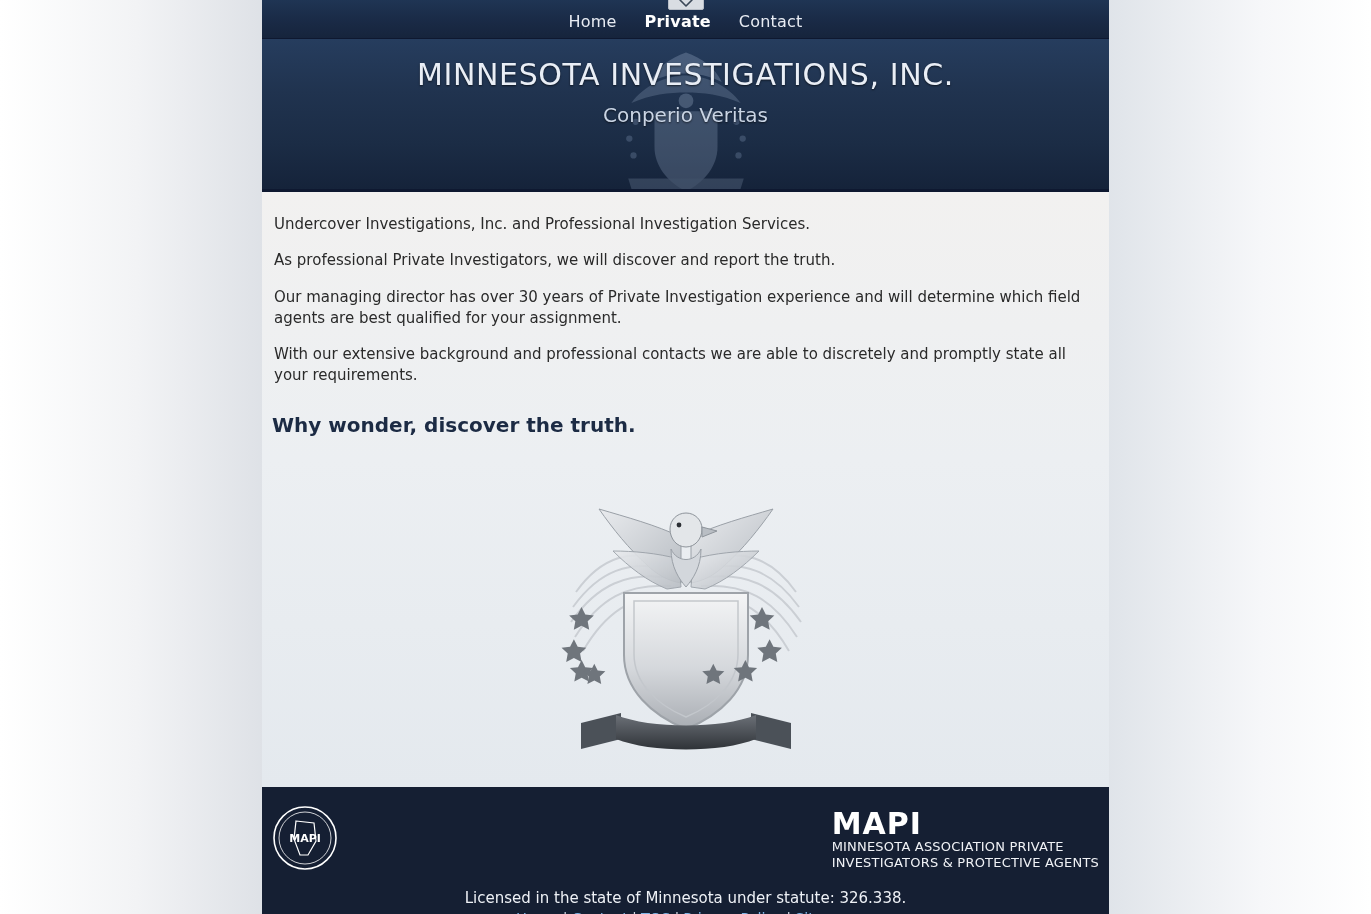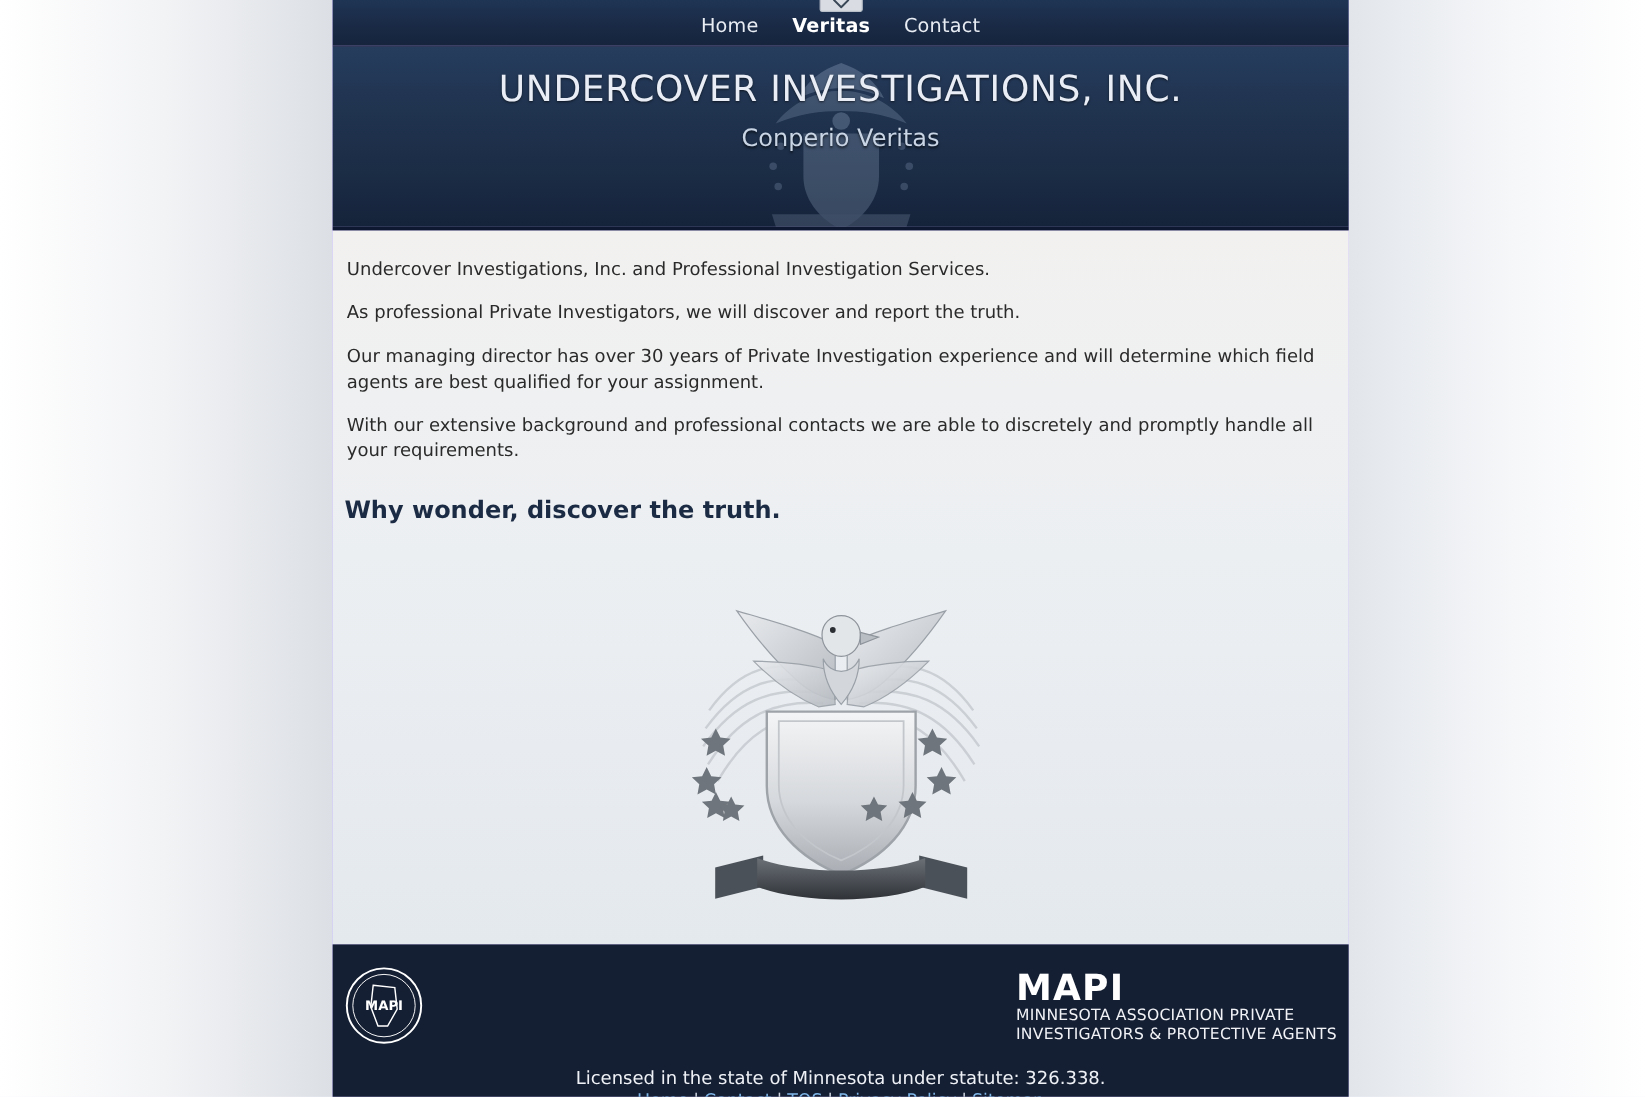--- a/index.html
+++ b/index.html
@@ -9,25 +9,25 @@
     height: 914px;
     overflow: hidden;
     font-family: "DejaVu Sans", sans-serif;
   }
   body {
     background: linear-gradient(90deg, #ffffff 0%, #f2f3f5 10%, #d8dce2 22%, #c3c9d2 34%, #b9c0cb 44%, #b5bcc8 50%, #bdc4cf 58%, #ccd2db 70%, #e2e6eb 82%, #f6f7f9 92%, #ffffff 100%);
   }
 
   #page {
     position: absolute;
-    left: 277px;
+    left: 262px;
     top: 0;
     width: 847px;
     height: 914px;
-    background: #c4b5fd;
+    background: #be185d;
     overflow: hidden;
   }
 
   
   .navbar {
     position: relative;
     height: 38px;
     background: linear-gradient(180deg, #1f3554 0%, #1a2b47 50%, #16243c 100%);
     border-bottom: 1px solid #0d booking;
     display: flex;
@@ -191,21 +191,21 @@
   .footer-links .sep { color: #cfd6e2; margin: 0 4px; }
 </style>
 </head>
 <body>
 
 <div id="page">
 
   <div class="navbar">
     <div class="nav-items">
       <div class="nav-item">Home</div>
-      <div class="nav-item active">Veritas</div>
+      <div class="nav-item active">Private</div>
       <div class="nav-item">Contact</div>
     </div>
     <div class="nav-toggle">
       <svg width="14" height="9" viewBox="0 0 14 9" aria-hidden="true">
         <path d="M1 1 L7 7 L13 1" fill="none" stroke="#3a4757" stroke-width="1.6" stroke-linecap="round" stroke-linejoin="round"></path>
       </svg>
     </div>
   </div>
 
   <div class="header">
@@ -223,32 +223,32 @@
             <circle cx="46" cy="112" r="3"></circle>
           <circle cx="50" cy="128" r="3"></circle>
             <circle cx="148" cy="96" r="3"></circle>
           <circle cx="154" cy="112" r="3"></circle>
             <circle cx="150" cy="128" r="3"></circle>
         </g>
       </svg>
     </div>
     <div class="header-text">
       <h1 class="header-title">
-        <span class="l2">UNDERCOVER INVESTIGATIONS, INC.</span>
+        <span class="l2">MINNESOTA INVESTIGATIONS, INC.</span>
       </h1>
       <div class="header-tagline">Conperio Veritas</div>
     </div>
   </div>
 
   <div class="content">
     <div class="content-inner">
       <p class="para">Undercover Investigations, Inc. and Professional Investigation Services.</p>
       <p class="para">As professional Private Investigators, we will discover and report the truth.</p>
       <p class="para">Our managing director has over 30 years of Private Investigation experience and will determine which field agents are best qualified for your assignment.</p>
-      <p class="para">With our extensive background and professional contacts we are able to discretely and promptly handle all your requirements.</p>
+      <p class="para">With our extensive background and professional contacts we are able to discretely and promptly state all your requirements.</p>
       <p class="tagline-bold">Why wonder, discover the truth.</p>
 
       <div class="crest-wrap">
         <svg width="330" height="300" viewBox="0 0 330 300" aria-hidden="true">
           <defs>
             <linearGradient id="sh" x1="0" y1="0" x2="0" y2="1">
               <stop offset="0%" stop-color="#f4f5f6"></stop>
               <stop offset="55%" stop-color="#d5d8dc"></stop>
               <stop offset="100%" stop-color="#a9adb3"></stop>
             </linearGradient>

